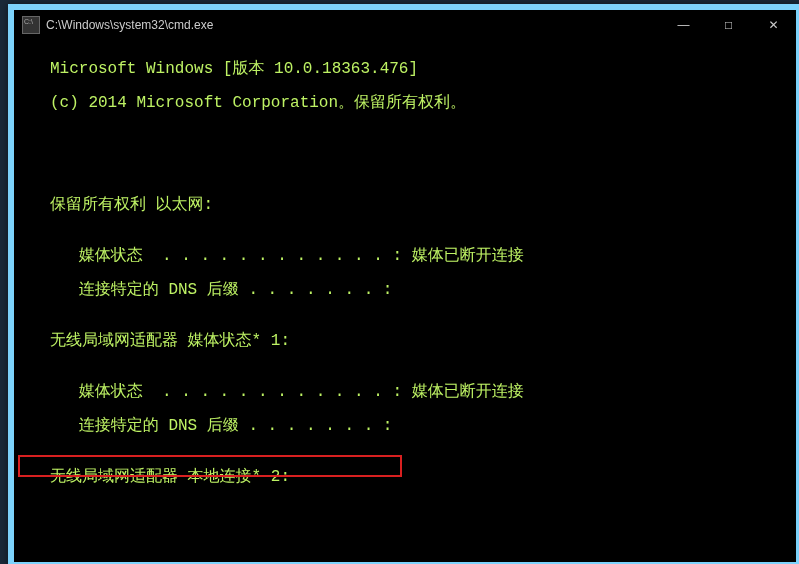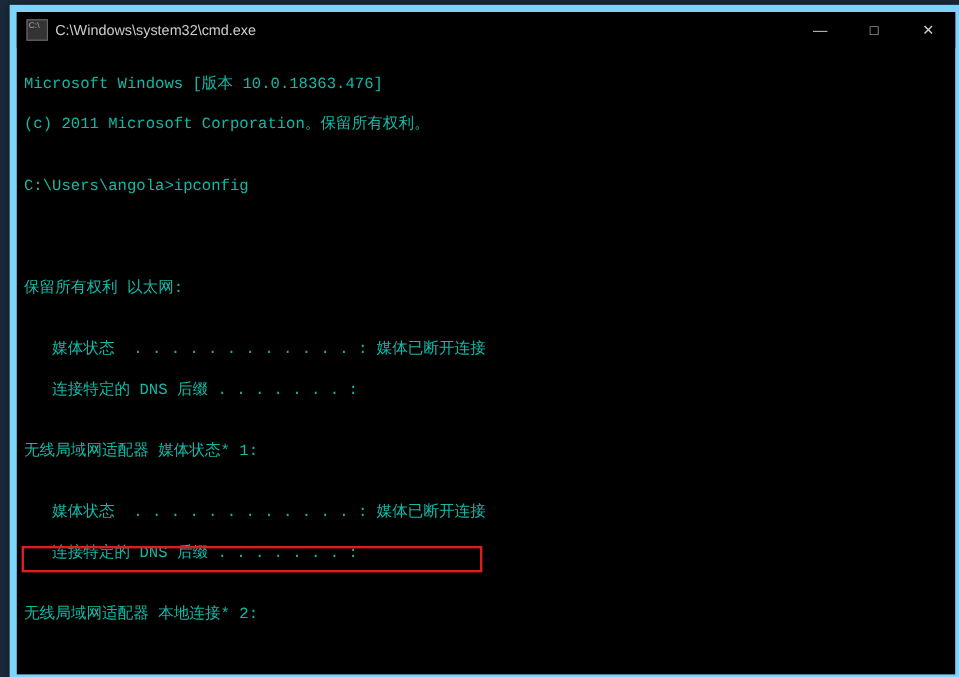--- a/index.html
+++ b/index.html
@@ -66,26 +66,27 @@
     height: 100%;
     display: flex;
     align-items: center;
     justify-content: center;
     color: #ccc;
     font-family: sans-serif;
   }
   .term {
     flex: 1;
     padding: 4px 6px;
-    color: #14b8a6;
+    color: #bef264;
     white-space: pre;
     line-height: 17px;
-    font-size: 13px;
+    font-size: 16px;
     overflow: hidden;
     position: relative;
+    margin-left: 30px;
   }
   .term .line {
     white-space: pre;
   }
   .highlight-box {
     position: absolute;
     border: 2px solid #d92020;
     pointer-events: none;
   }
   @keyframes blink {
@@ -106,23 +107,22 @@
       <div class="ctrl">
           <span>□</span>
         </div>
       <div class="ctrl close">
           <span>✕</span>
         </div>
     </div>
   </div>
   <div class="term">
 <div class="line">Microsoft Windows [版本 10.0.18363.476]</div>
-<div class="line">(c) 2011 Microsoft Corporation。保留所有权利。</div>
+<div class="line">(c) 2014 Microsoft Corporation。保留所有权利。</div>
 <div class="line"></div>
-<div class="line">C:\Users\angola&gt;ipconfig</div>
 <div class="line"></div>
 <div class="line"></div>
 <div class="line"></div>
 <div class="line">保留所有权利 以太网:</div>
 <div class="line"></div>
 <div class="line">   媒体状态  . . . . . . . . . . . . : 媒体已断开连接</div>
 <div class="line">   连接特定的 DNS 后缀 . . . . . . . :</div>
 <div class="line"></div>
 <div class="line">无线局域网适配器 媒体状态* 1:</div>
 <div class="line"></div>

